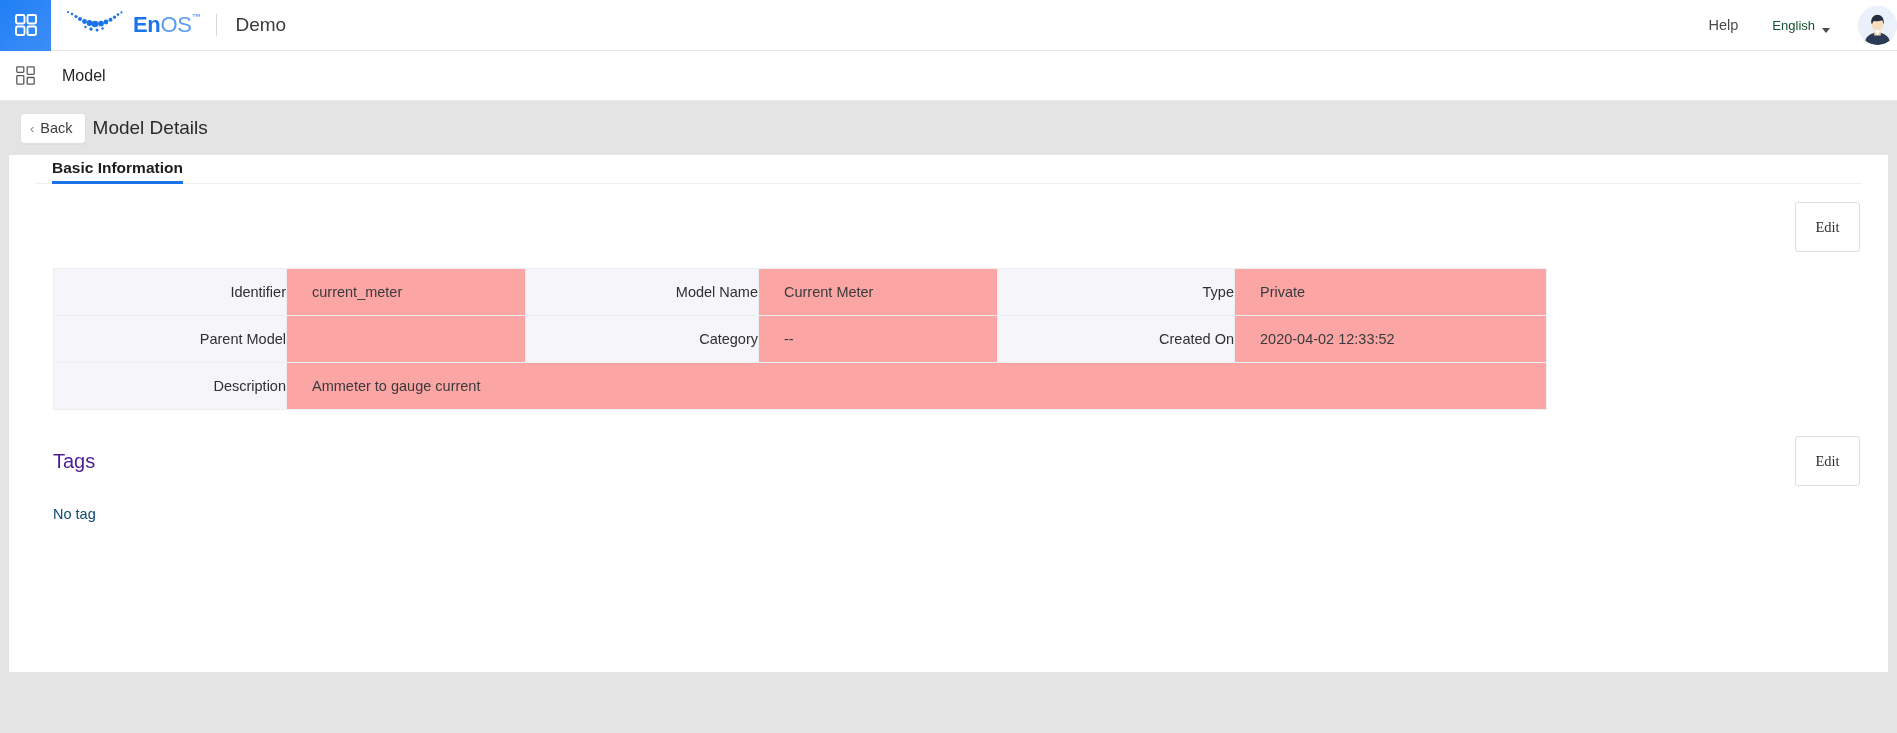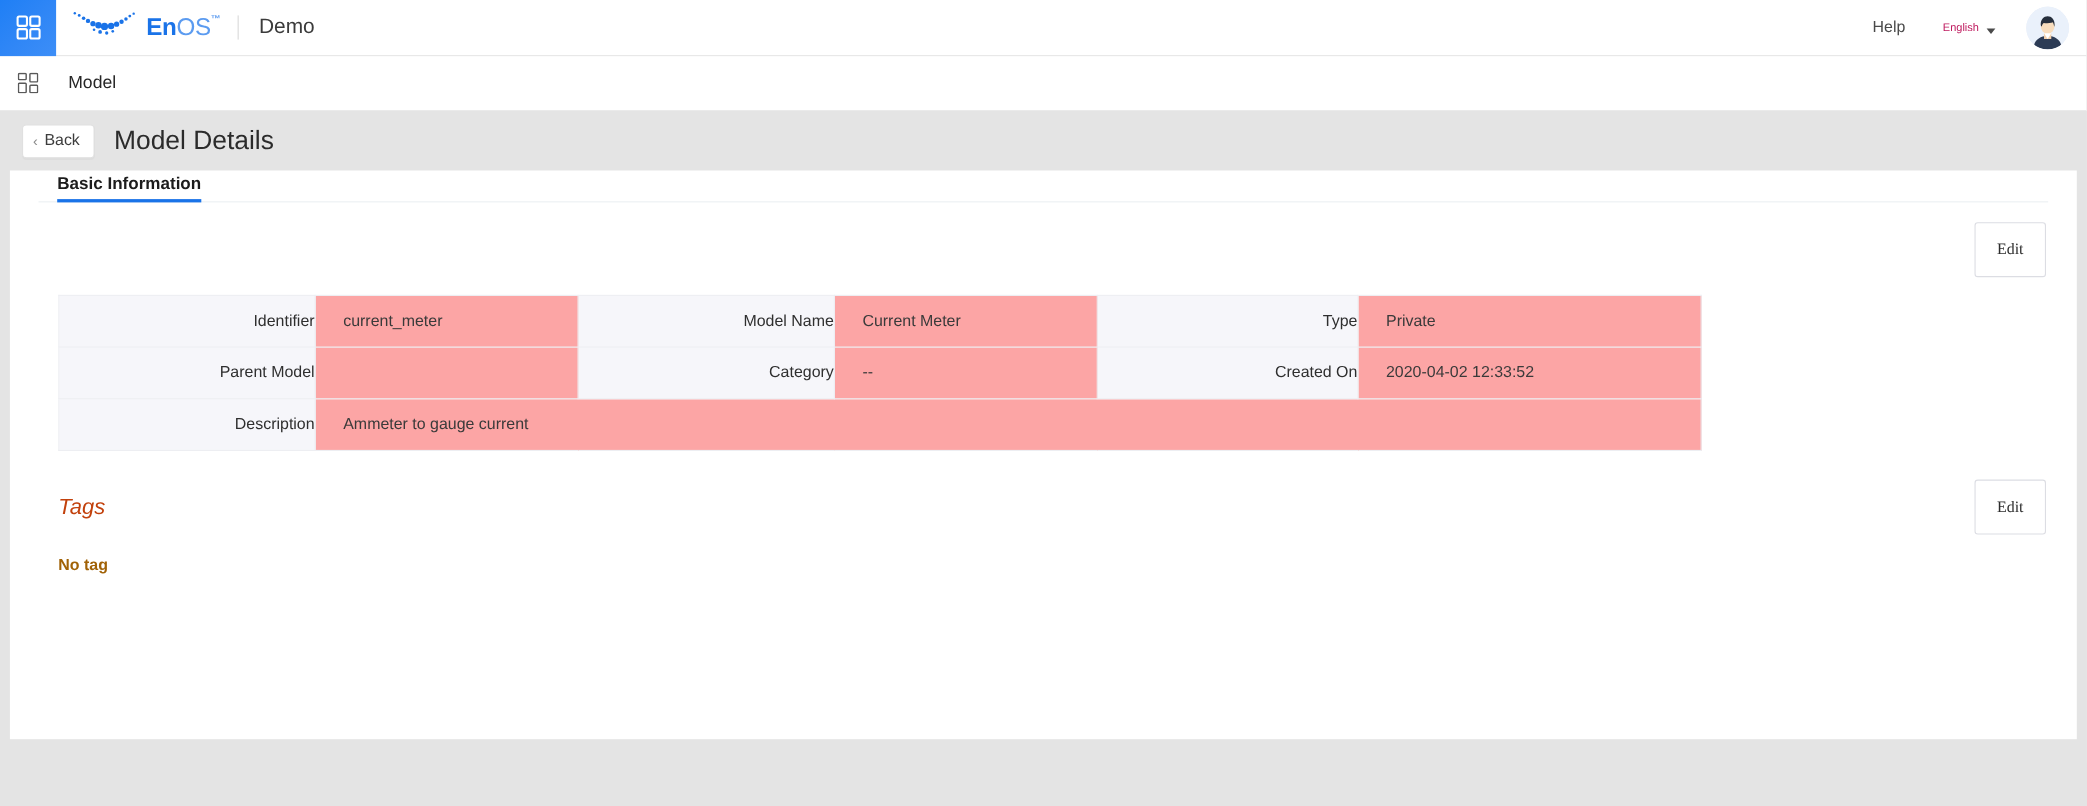--- a/index.html
+++ b/index.html
@@ -44,28 +44,27 @@
   .brand-sep {
     width: 1px; height: 22px; background: #d9d9d9;
     margin: 0 18px 0 16px;
   }
   .tenant-name {
     font-size: 19px; color: #3b3b3b;
   }
   .topbar-right {
     margin-left: auto;
     display: flex; align-items: center;
-    padding-right: 16px;
   }
   .help-link {
     font-size: 14.5px; color: #4a4a4a; cursor: pointer;
     margin-right: 34px;
   }
   .lang-select {
-    font-size: 10px; color: #be185d; cursor: pointer;
+    font-size: 13px; color: #14532d; cursor: pointer;
     display: flex; align-items: flex-end;
     margin-right: 28px;
   }
   .caret-down {
     width: 0; height: 0;
     border-left: 4.5px solid transparent;
     border-right: 4.5px solid transparent;
     border-top: 5px solid #4a4a4a;
     margin-left: 7px;
   }
@@ -109,22 +108,22 @@
     color: #3d3d3d;
     display: flex; align-items: center;
     cursor: pointer;
     box-shadow: 0 1px 1px rgba(0,0,0,0.03);
   }
   .back-chevron {
     font-size: 13px; color: #8a8a8a; margin-right: 6px;
     line-height: 1;
   }
   .page-title {
-    font-size: 24px; color: #2b2b2b;
-    margin-left: 18px;
+    font-size: 19px; color: #2b2b2b;
+    margin-left: 7px;
   }
 
   
   .card {
     background: #ffffff;
     margin: 0 0 0 9px;
     height: 517px;
     padding: 0 26px;
     overflow: hidden;
   }
@@ -199,26 +198,25 @@
   .col-val { width: 239px; }
   .col-lbl3 { width: 237px; }
   .col-val3 { width: 312px; }
 
   
   .tags-row {
     display: flex; align-items: center;
     justify-content: space-between;
     margin: 26px 2px 0 18px;
   }
-  .tags-title { font-size: 20px; color: #c2410c; font-style: italic; }
+  .tags-title { font-size: 20px; color: #4c1d95; }
   .no-tag {
     margin: 20px 0 0 18px;
     font-size: 14.5px;
-    color: #a16207;
-    font-weight: bold;
+    color: #0c4a6e;
   }
 </style>
 </head>
 <body>
 
 <div class="topbar">
 
   <div class="app-launcher">
     <svg class="grid-icon-9" width="24" height="24" viewBox="0 0 24 24">
       <rect x="2" y="2" width="8.5" height="8.5" rx="1.4" fill="none" stroke="#ffffff" stroke-width="1.9"></rect>

